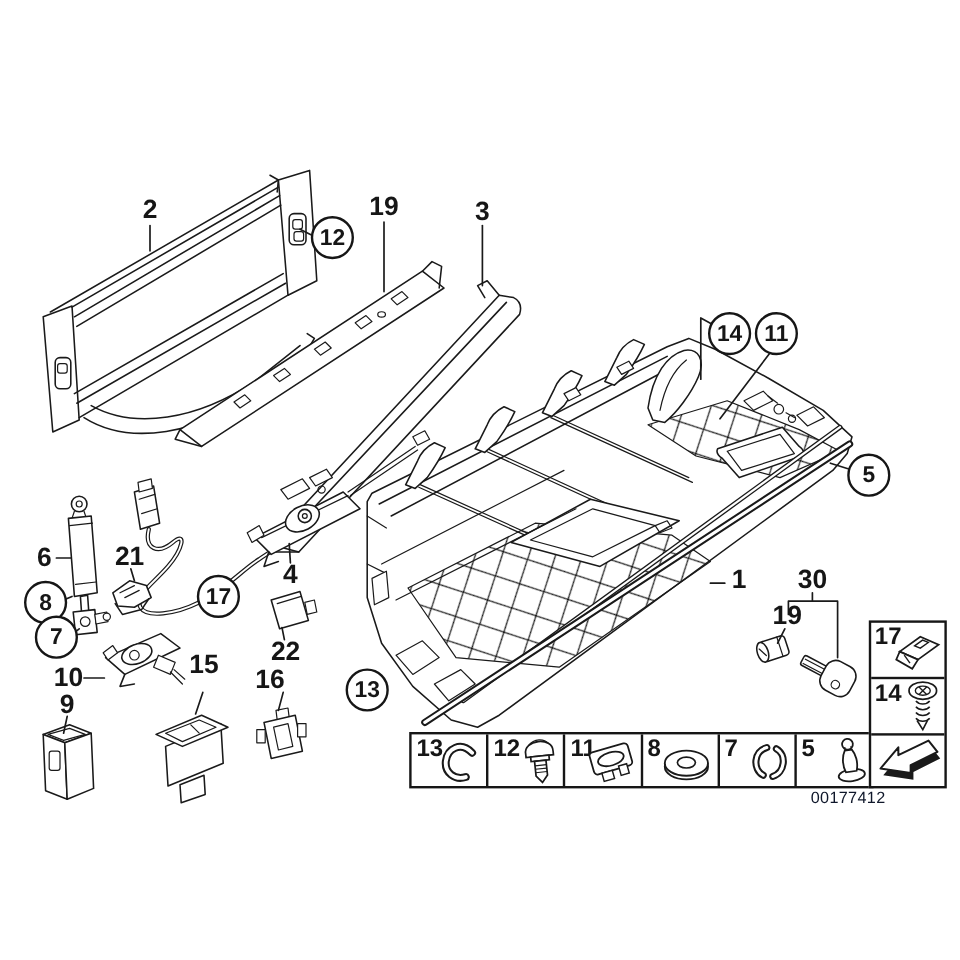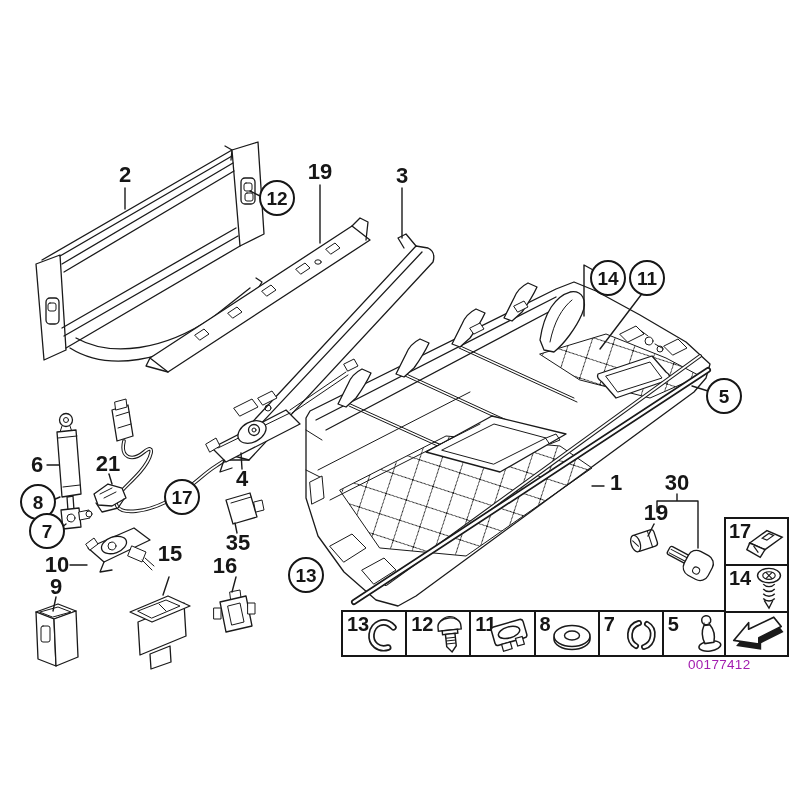--- a/index.html
+++ b/index.html
@@ -20,22 +20,22 @@
   .legend-num{position:absolute;left:4px;top:2px;font-weight:bold;font-size:20px;color:#161616;line-height:1;}
   .legend-icon{position:absolute;right:2px;bottom:1px;}
   
   .side-legend{position:absolute;left:724px;top:517px;width:65px;height:140px;
                border:2px solid #161616;box-sizing:border-box;background:#fff;}
   .side-cell{position:relative;height:45px;border-bottom:2px solid #161616;}
   .side-cell:last-child{border-bottom:none;height:42px;}
   .side-num{position:absolute;left:3px;top:2px;font-weight:bold;font-size:20px;color:#161616;line-height:1;}
   .side-icon{position:absolute;right:1px;bottom:1px;}
   .arrow-cell .side-icon{right:3px;bottom:3px;}
-  .diagram-number{position:absolute;left:688px;top:657px;width:82px;
-                  font-size:13.5px;color:#a21caf;letter-spacing:.3px;}
+  .diagram-number{position:absolute;left:656px;top:657px;width:82px;text-align:right;
+                  font-size:13.5px;color:#0f172a;letter-spacing:.3px;}
 </style>
 </head>
 <body>
 
 <div class="canvas">
 
   <svg class="art" width="800" height="800" viewBox="0 0 800 800" fill="none" stroke="#1a1a1a" stroke-width="1.3" stroke-linejoin="round" stroke-linecap="round">
 
     <defs>
       <pattern id="xhatch" width="30" height="30" patternUnits="userSpaceOnUse" patternTransform="rotate(-27)">
@@ -239,21 +239,21 @@
       <div class="callout circle" style="left: 277px; top: 198px;">12</div>
       <div class="callout circle" style="left: 608px; top: 278px;">14</div>
       <div class="callout circle" style="left: 647px; top: 278px;">11</div>
       <div class="callout circle" style="left: 724px; top: 396px;">5</div>
       <div class="callout plain" style="left: 37px; top: 465px;">6</div>
       <div class="callout plain" style="left: 108px; top: 464px;">21</div>
       <div class="callout circle" style="left: 38px; top: 502px;">8</div>
       <div class="callout circle" style="left: 47px; top: 531px;">7</div>
       <div class="callout circle" style="left: 182px; top: 497px;">17</div>
       <div class="callout plain" style="left: 242px; top: 479px;">4</div>
-      <div class="callout plain" style="left: 238px; top: 543px;">35</div>
+      <div class="callout plain" style="left: 238px; top: 543px;">22</div>
       <div class="callout plain" style="left: 57px; top: 565px; text-align: right;">10</div>
       <div class="callout plain" style="left: 56px; top: 587px;">9</div>
       <div class="callout plain" style="left: 170px; top: 554px;">15</div>
       <div class="callout plain" style="left: 225px; top: 566px;">16</div>
       <div class="callout circle" style="left: 306px; top: 575px;">13</div>
       <div class="callout plain" style="left: 616px; top: 483px;">1</div>
       <div class="callout plain" style="left: 656px; top: 513px;">19</div>
       <div class="callout plain" style="left: 677px; top: 483px;">30</div>
     </div>
 

